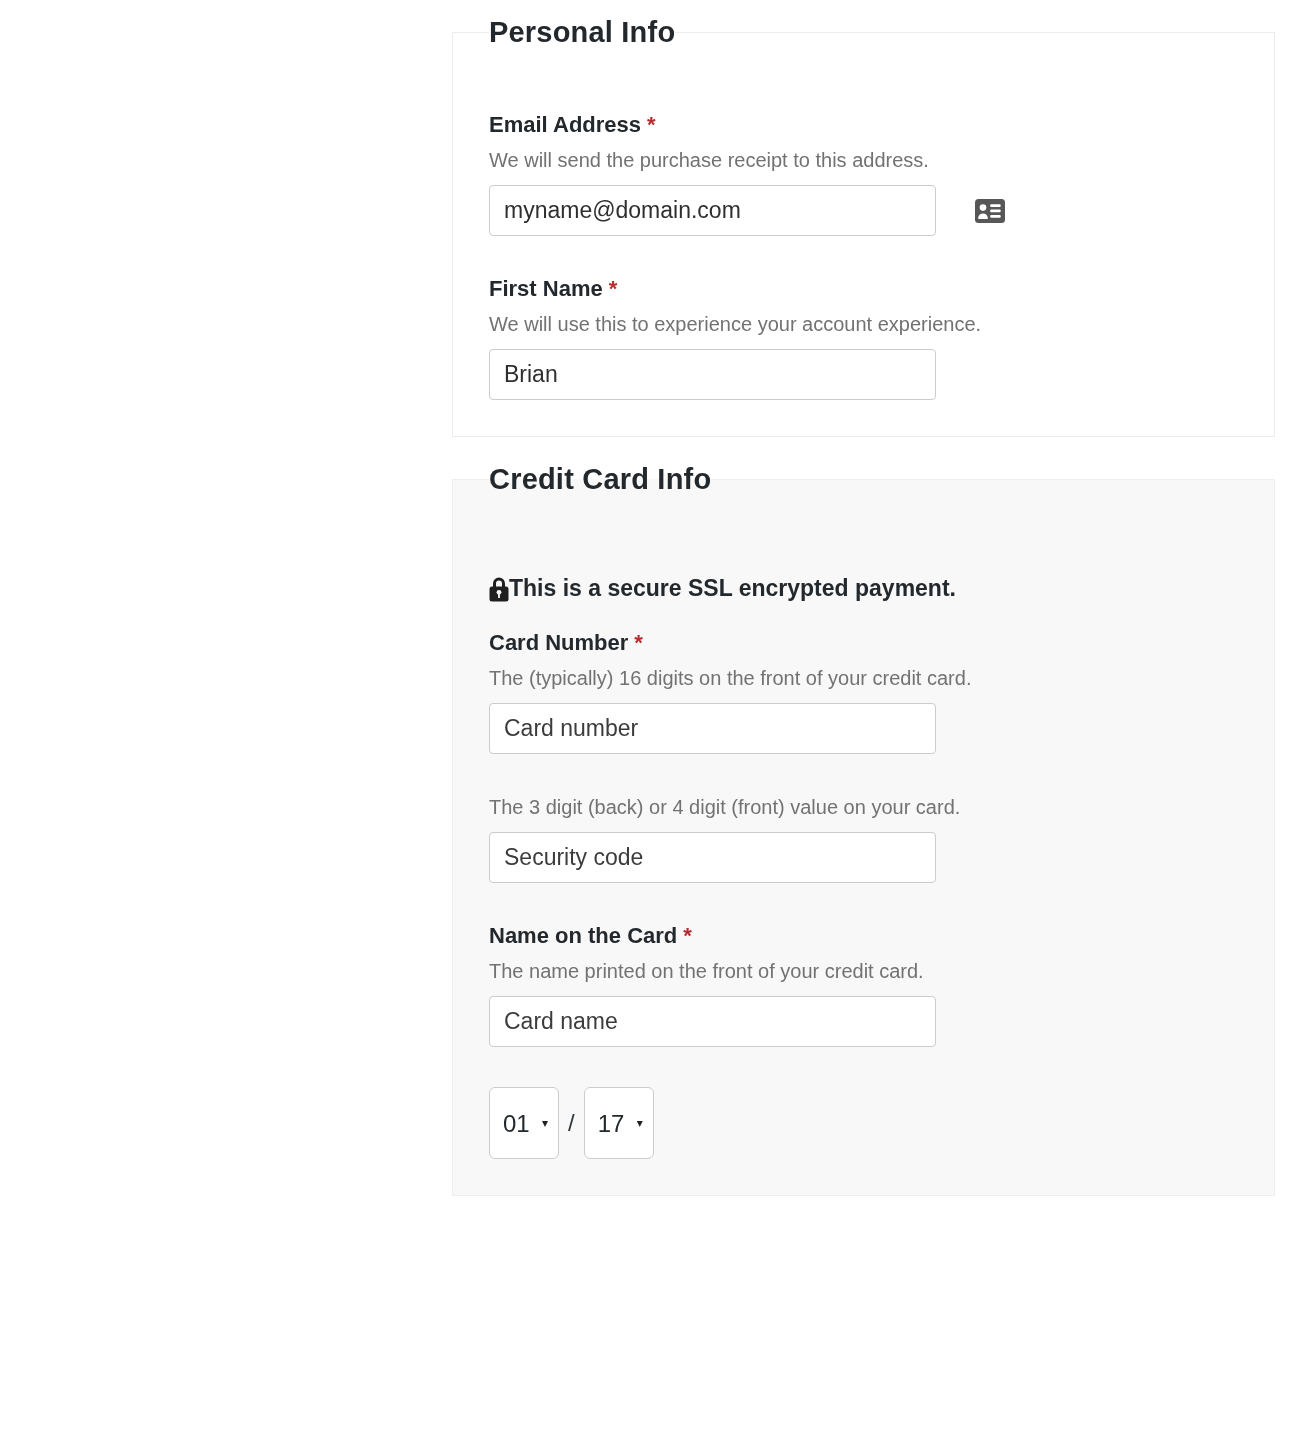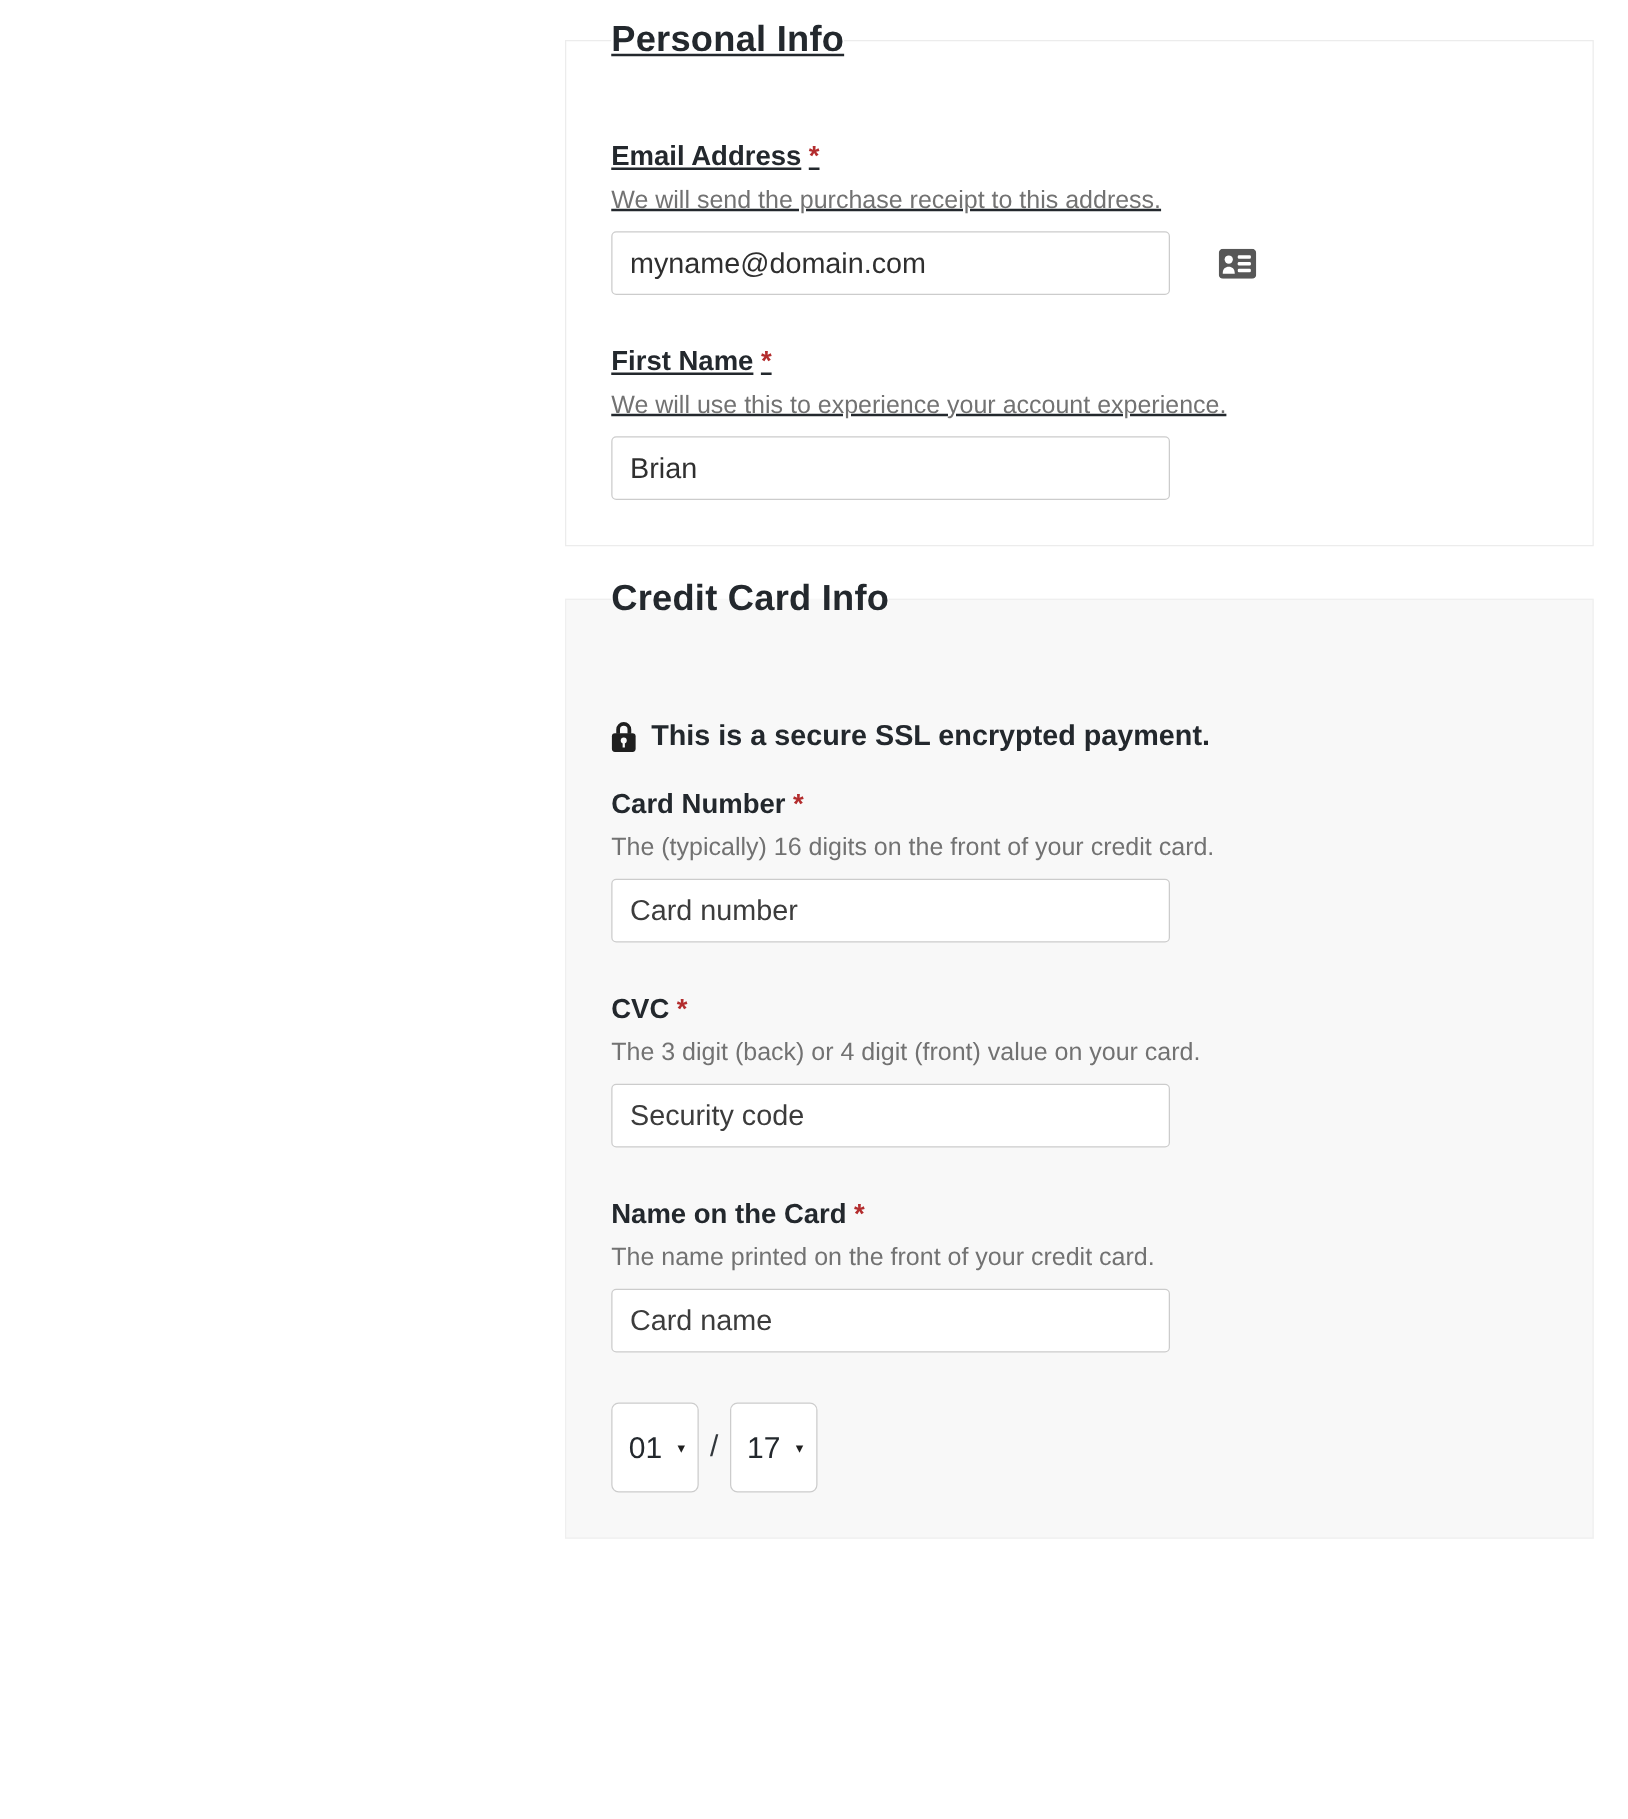--- a/index.html
+++ b/index.html
@@ -18,21 +18,21 @@
   }
   .panel legend {
     padding: 0;
     margin: 0;
     font-size: 29px;
     line-height: 36px;
     font-weight: bold;
     color: #23282d;
     letter-spacing: 0.2px;
   }
-  .panel.personal { margin-top: 14px; background: #ffffff; text-decoration: underline; }
+  .panel.personal { margin-top: 14px; background: #ffffff; }
   .panel.credit  { margin-top: 24px; background: #f8f8f8; border-color: #efefef; }
 
   .field { margin-top: 40px; }
   .field.first { margin-top: 62px; }
   .field.tight { margin-top: 20px; }
 
   .field-label { display: block; font-size: 22px; font-weight: bold; color: #23282d; margin-top: 28px; }
   .req { color: #b32d2e; font-weight: bold; margin-left: 6px; }
   .desc { margin: 9px 0 0 0; font-size: 20px; line-height: 26px; color: #727272; }
 
@@ -49,21 +49,21 @@
 
   .autofill-icon {
     position: absolute; right: 11px; top: 50%;
     transform: translateY(-50%);
     width: 30px; height: 24px;
     cursor: pointer;
   }
 
   .ssl-note {
     margin-top: 78px;
-    display: flex; align-items: center; gap: 12px;
+    display: flex; align-items: center; 
     font-size: 23px; font-weight: bold; color: #23282d;
   }
   .lock-icon { width: 20px; height: 27px; flex: 0 0 auto; }
 
   .exp-row { margin-top: 12px; display: flex; align-items: center; }
   .select-wrap { position: relative; width: 70px; height: 72px; }
   .exp-select {
     width: 70px; height: 72px;
     appearance: none; -webkit-appearance: none; -moz-appearance: none;
     border: 1px solid #cccccc; border-radius: 6px;
@@ -126,21 +126,20 @@
 
   <div class="field tight">
     <label class="field-label"><span>Card Number</span><span class="req">*</span></label>
     <p class="desc">The (typically) 16 digits on the front of your credit card.</p>
     <div class="input-wrap">
       <input type="text" class="text-input no-icon" placeholder="Card number" style="">
     </div>
   </div>
 
   <div class="field">
-    <label class="field-label"><span>CVC</span><span class="req">*</span></label>
     <p class="desc">The 3 digit (back) or 4 digit (front) value on your card.</p>
     <div class="input-wrap">
       <input type="text" class="text-input no-icon" placeholder="Security code" style="">
     </div>
   </div>
 
   <div class="field">
     <label class="field-label"><span>Name on the Card</span><span class="req">*</span></label>
     <p class="desc">The name printed on the front of your credit card.</p>
     <div class="input-wrap">

